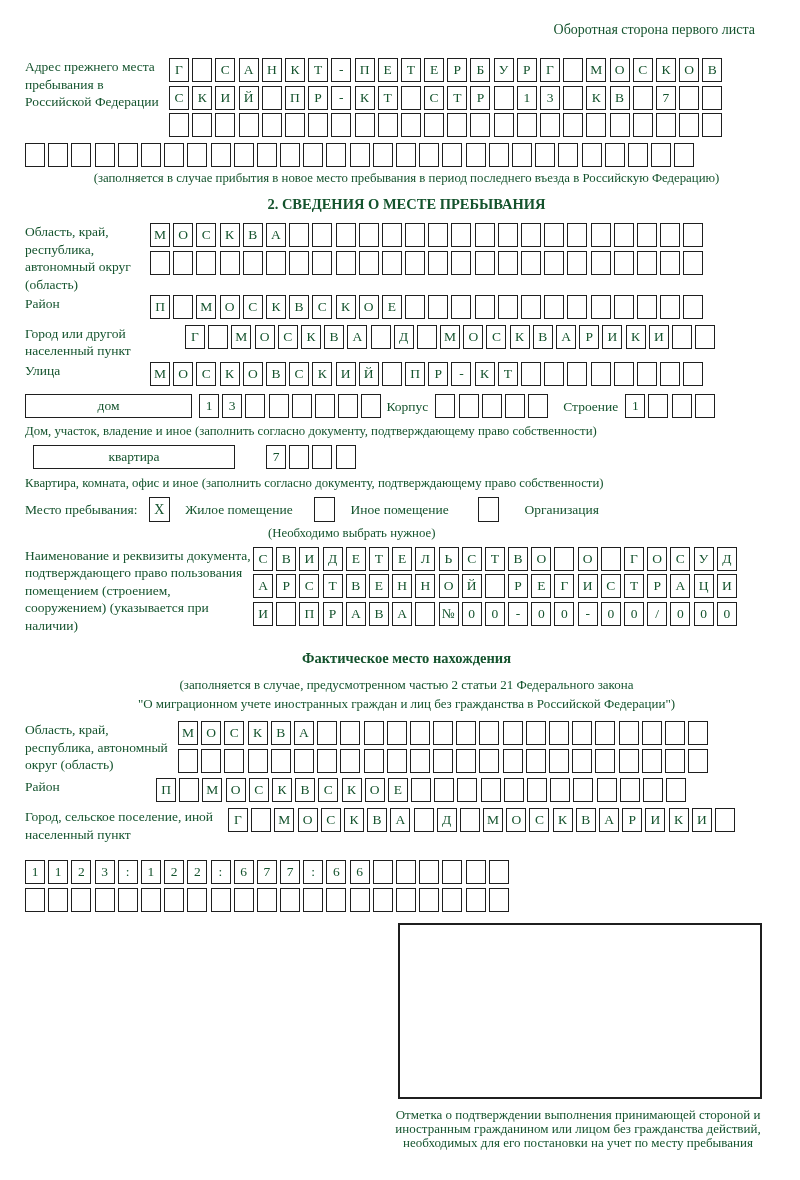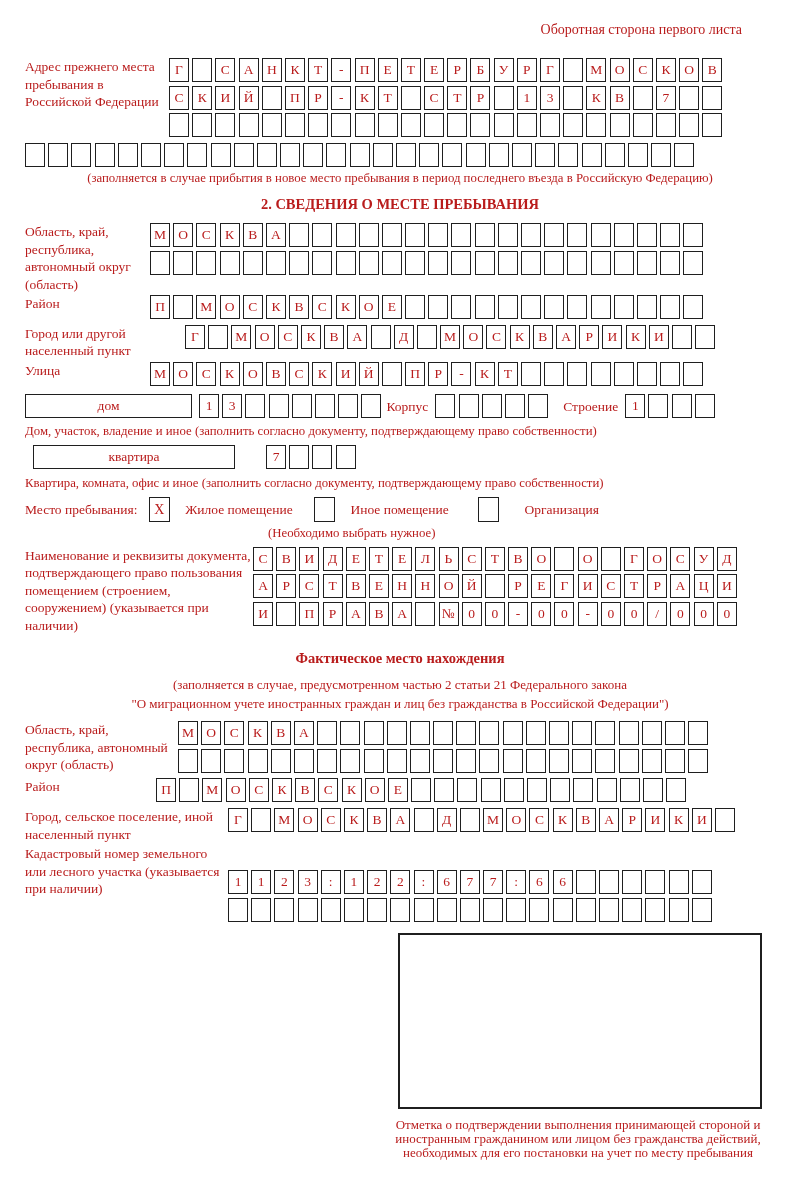--- a/index.html
+++ b/index.html
@@ -1,19 +1,19 @@
 <!DOCTYPE html>
 <html><head>
 <meta charset="utf-8">
 <style>
   html,body{margin:0;padding:0;background:#fff;}
   .page{
     width:800px;height:1180px;box-sizing:border-box;
-    padding:22px 25px 0 25px;position:relative;
-    font-family:"Liberation Serif","DejaVu Serif",serif;color:#b91c1c;overflow:hidden;
+    padding:22px 12px 0 25px;position:relative;
+    font-family:"Liberation Serif","DejaVu Serif",serif;color:#14532d;overflow:hidden;
   }
   .header-note{text-align:right;padding-right:33px;font-size:14px;margin-bottom:20px;}
   .frow{display:flex;align-items:flex-start;margin-bottom:2px;}
   .flabel{font-size:13.5px;line-height:17.5px;flex-shrink:0;}
   .cellrow{white-space:nowrap;min-height:25px;margin-bottom:2.6px;}
   .cell{
     display:inline-block;box-sizing:content-box;
     width:18px;height:22px;border:1.6px solid #1f1f1f;margin-right:3.2px;
     text-align:center;font-size:13.5px;line-height:22px;vertical-align:top;
   }
@@ -137,22 +137,21 @@
     <div class="flabel w131">Район</div>
     <div class="cellrow"><span class="cell">П</span><span class="cell"></span><span class="cell">М</span><span class="cell">О</span><span class="cell">С</span><span class="cell">К</span><span class="cell">В</span><span class="cell">С</span><span class="cell">К</span><span class="cell">О</span><span class="cell">Е</span><span class="cell"></span><span class="cell"></span><span class="cell"></span><span class="cell"></span><span class="cell"></span><span class="cell"></span><span class="cell"></span><span class="cell"></span><span class="cell"></span><span class="cell"></span><span class="cell"></span><span class="cell"></span></div>
   </div>
 
   <div class="frow">
     <div class="flabel w203">Город, сельское поселение, иной населенный пункт</div>
     <div class="cellrow"><span class="cell">Г</span><span class="cell"></span><span class="cell">М</span><span class="cell">О</span><span class="cell">С</span><span class="cell">К</span><span class="cell">В</span><span class="cell">А</span><span class="cell"></span><span class="cell">Д</span><span class="cell"></span><span class="cell">М</span><span class="cell">О</span><span class="cell">С</span><span class="cell">К</span><span class="cell">В</span><span class="cell">А</span><span class="cell">Р</span><span class="cell">И</span><span class="cell">К</span><span class="cell">И</span><span class="cell"></span></div>
   </div>
 
   <div class="frow">
-    <div class="flabel w203">Кадастровый номер земельного или лесного участка (указывается при наличии)</div>
-    <div style="margin-top:25px;">
+    <div style="margin-top:15px;">
       <div class="cellrow"><span class="cell">1</span><span class="cell">1</span><span class="cell">2</span><span class="cell">3</span><span class="cell">:</span><span class="cell">1</span><span class="cell">2</span><span class="cell">2</span><span class="cell">:</span><span class="cell">6</span><span class="cell">7</span><span class="cell">7</span><span class="cell">:</span><span class="cell">6</span><span class="cell">6</span><span class="cell"></span><span class="cell"></span><span class="cell"></span><span class="cell"></span><span class="cell"></span><span class="cell"></span></div>
       <div class="cellrow"><span class="cell"></span><span class="cell"></span><span class="cell"></span><span class="cell"></span><span class="cell"></span><span class="cell"></span><span class="cell"></span><span class="cell"></span><span class="cell"></span><span class="cell"></span><span class="cell"></span><span class="cell"></span><span class="cell"></span><span class="cell"></span><span class="cell"></span><span class="cell"></span><span class="cell"></span><span class="cell"></span><span class="cell"></span><span class="cell"></span><span class="cell"></span></div>
     </div>
   </div>
 
   <div class="stamp-box"></div>
   <div class="stamp-caption">Отметка о подтверждении выполнения принимающей стороной и иностранным гражданином или лицом без гражданства действий, необходимых для его постановки на учет по месту пребывания</div>
 
 </div>
 

